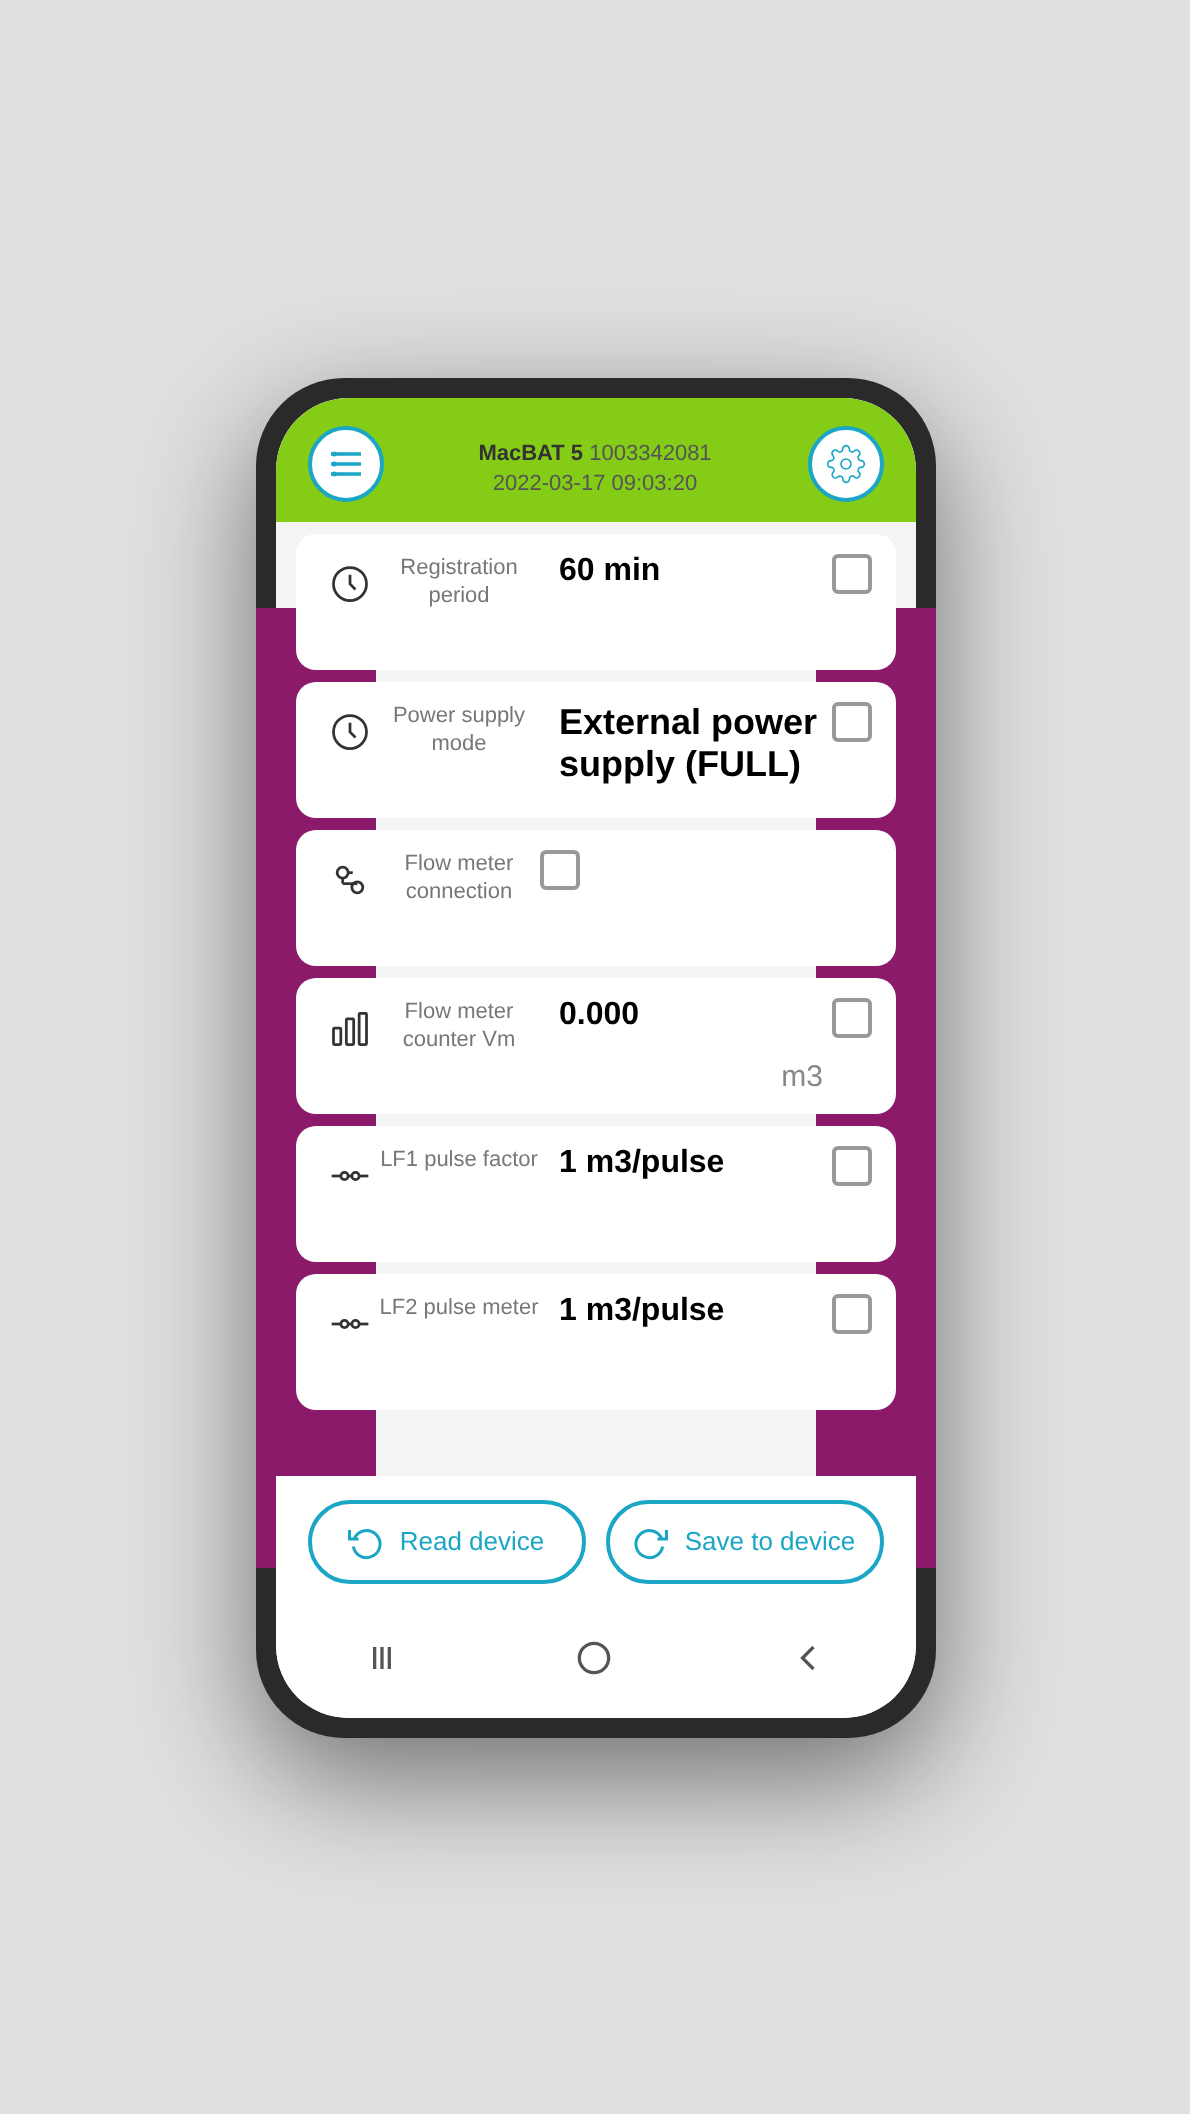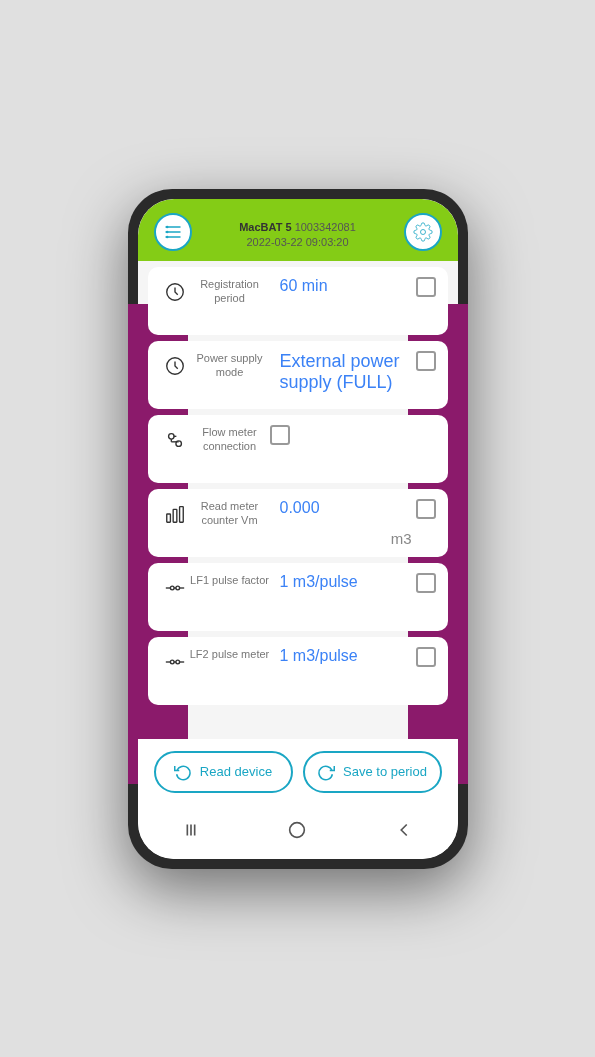--- a/index.html
+++ b/index.html
@@ -137,22 +137,22 @@
       color: #777;
       text-align: center;
       width: 80px;
       flex-shrink: 0;
       line-height: 1.3;
     }
 
     .row-value {
       flex: 1;
       font-size: 16px;
-      font-weight: 400;
-      color: #3b82f6;
+      font-weight: 700;
+      color: #000000;
       padding-left: 10px;
     }
 
     .row-unit {
       font-size: 15px;
       color: #888;
       position: absolute;
       bottom: 10px;
       right: 36px;
     }
@@ -237,21 +237,21 @@
 
           <circle cx="5" cy="6" r="1.5" fill="#1aa6c4" stroke="none"></circle>
           <circle cx="5" cy="12" r="1.5" fill="#1aa6c4" stroke="none"></circle>
           <circle cx="5" cy="18" r="1.5" fill="#1aa6c4" stroke="none"></circle>
         </svg>
       </button>
       <div class="header-info">
         <span class="device-name">MacBAT 5</span>
         <span>1003342081</span>
         <br>
-        <span>2022-03-22 09:03:20</span>
+        <span>2022-03-17 09:03:20</span>
       </div>
       <button class="header-icon-btn">
         <svg viewBox="0 0 24 24">
           <circle cx="12" cy="12" r="3"></circle>
           <path d="M19.4 15a1.65 1.65 0 0 0 .33 1.82l.06.06a2 2 0 0 1-2.83 2.83l-.06-.06a1.65 1.65 0 0 0-1.82-.33 1.65 1.65 0 0 0-1 1.51V21a2 2 0 0 1-4 0v-.09A1.65 1.65 0 0 0 9 19.4a1.65 1.65 0 0 0-1.82.33l-.06.06a2 2 0 0 1-2.83-2.83l.06-.06A1.65 1.65 0 0 0 4.68 15a1.65 1.65 0 0 0-1.51-1H3a2 2 0 0 1 0-4h.09A1.65 1.65 0 0 0 4.6 9a1.65 1.65 0 0 0-.33-1.82l-.06-.06a2 2 0 0 1 2.83-2.83l.06.06A1.65 1.65 0 0 0 9 4.68a1.65 1.65 0 0 0 1-1.51V3a2 2 0 0 1 4 0v.09a1.65 1.65 0 0 0 1 1.51 1.65 1.65 0 0 0 1.82-.33l.06-.06a2 2 0 0 1 2.83 2.83l-.06.06A1.65 1.65 0 0 0 19.4 9a1.65 1.65 0 0 0 1.51 1H21a2 2 0 0 1 0 4h-.09a1.65 1.65 0 0 0-1.51 1z"></path>
         </svg>
       </button>
     </div>
 
     <div class="content-area">
@@ -295,21 +295,21 @@
       </div>
 
       <div class="settings-row">
         <div class="row-icon">
           <svg viewBox="0 0 24 24">
             <rect x="3" y="12" width="4" height="9" rx="0.5"></rect>
             <rect x="10" y="7" width="4" height="14" rx="0.5"></rect>
             <rect x="17" y="4" width="4" height="17" rx="0.5"></rect>
           </svg>
         </div>
-        <div class="row-label">Read meter counter Vm</div>
+        <div class="row-label">Flow meter counter Vm</div>
         <div class="row-value">0.000</div>
         <div class="row-unit">m3</div>
         <div class="row-checkbox"></div>
       </div>
 
       <div class="settings-row">
         <div class="row-icon">
           <svg viewBox="0 0 24 24">
             <line x1="2" y1="12" x2="7" y2="12"></line>
             <circle cx="9" cy="12" r="2"></circle>
@@ -346,21 +346,21 @@
           <polyline points="1 4 1 10 7 10"></polyline>
           <path d="M3.51 15a9 9 0 1 0 .49-4.95"></path>
         </svg>
         <span>Read device</span>
       </button>
       <button class="footer-btn">
         <svg viewBox="0 0 24 24">
           <polyline points="23 4 23 10 17 10"></polyline>
           <path d="M20.49 15a9 9 0 1 1-.49-4.95"></path>
         </svg>
-        <span>Save to period</span>
+        <span>Save to device</span>
       </button>
     </div>
 
     <div class="nav-bar">
       <div>
         <svg viewBox="0 0 24 24">
           <line x1="8" y1="6" x2="8" y2="18"></line>
           <line x1="12" y1="6" x2="12" y2="18"></line>
           <line x1="16" y1="6" x2="16" y2="18"></line>
         </svg>

